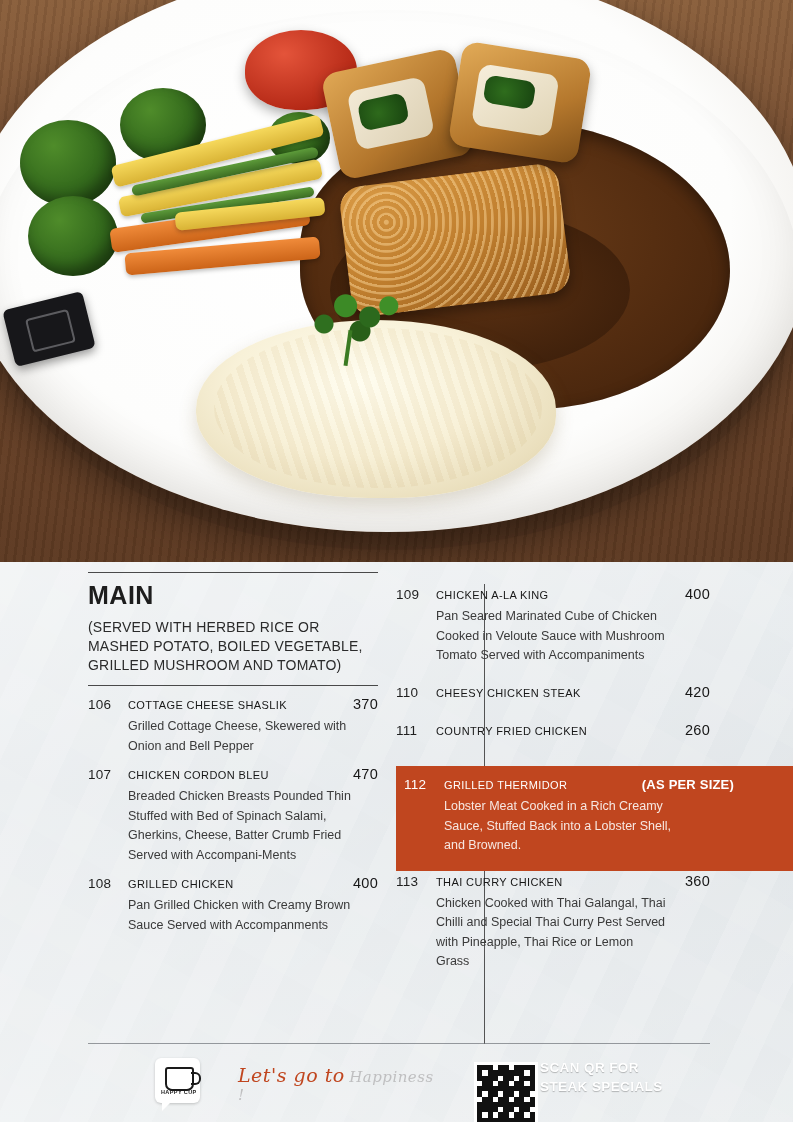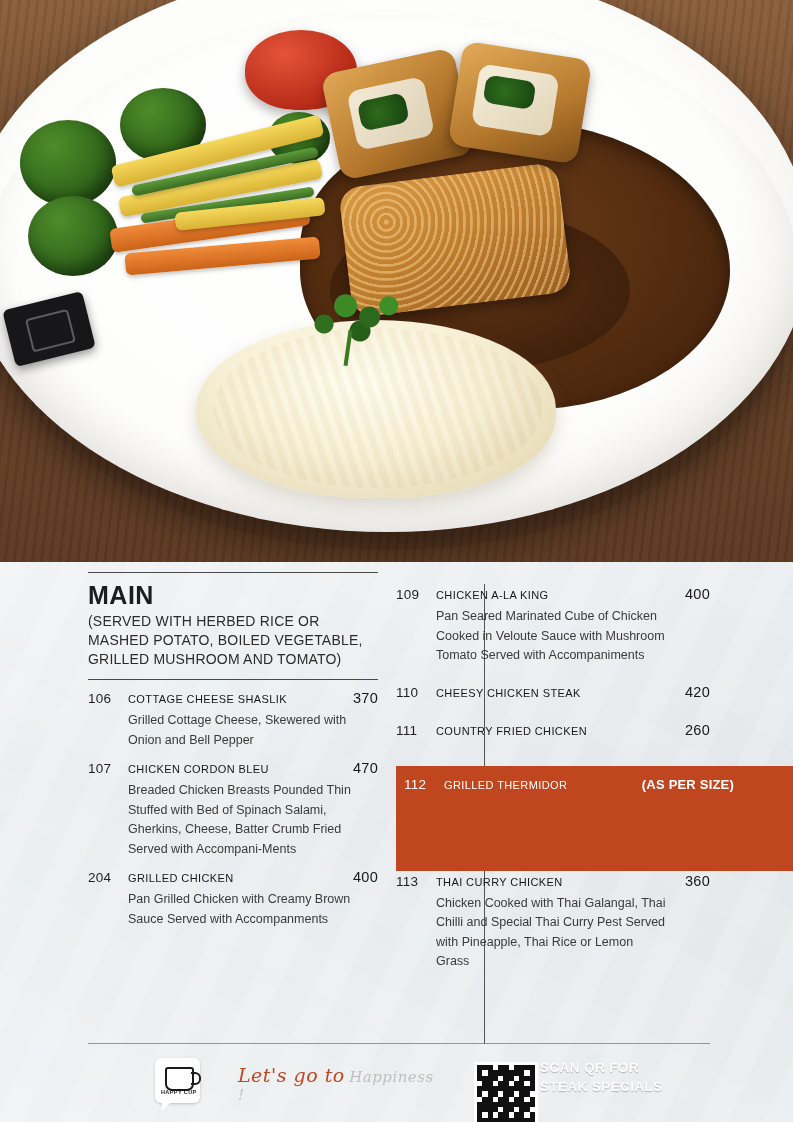--- a/index.html
+++ b/index.html
@@ -108,21 +108,21 @@
       repeating-linear-gradient(30deg, rgba(255,255,255,.25) 0 40px, rgba(180,192,200,.18) 40px 90px);
     mix-blend-mode:overlay;}
 
   .cols{position:absolute;left:88px;top:10px;width:622px;}
   .divider-v{position:absolute;left:396px;top:12px;width:1px;height:460px;background:#2d2d2d;opacity:.8;}
 
   .col{position:absolute;top:0;}
   .col-left{left:0;width:290px;}
   .col-right{left:308px;width:314px;}
 
-  .sec-title{font-size:25px;font-weight:bold;letter-spacing:.5px;color:#1d1d1d;margin:0 0 2px 0;}
+  .sec-title{font-size:25px;font-weight:bold;letter-spacing:.5px;color:#1d1d1d;margin:0 0 8px 0;}
   .sec-sub{font-size:14px;color:#2b2b2b;line-height:19px;letter-spacing:.2px;margin:0;}
   .rule{height:1px;background:#2b2b2b;opacity:.85;margin:10px 0 0 0;}
   .rule.top{margin:0 0 8px 0;}
 
   .item{position:relative;padding:10px 0 0 0;}
   .item-head{display:flex;align-items:baseline;}
   .num{width:40px;flex:0 0 40px;font-size:13.5px;color:#1f1f1f;letter-spacing:.3px;}
   .name{flex:1 1 auto;font-size:11px;color:#171717;letter-spacing:.4px;}
   .price{flex:0 0 auto;font-size:14.5px;color:#171717;text-align:center;letter-spacing:.3px;}
   .desc{margin:5px 0 0 40px;font-size:12.5px;line-height:19.5px;color:#3a3a3a;max-width:252px;}
@@ -228,21 +228,21 @@
           <div class="item-head">
             <span class="num">107</span>
             <span class="name">CHICKEN CORDON BLEU</span>
             <span class="price">470</span>
           </div>
           <div class="desc">Breaded Chicken Breasts Pounded Thin Stuffed with Bed of Spinach Salami, Gherkins, Cheese, Batter Crumb Fried Served with Accompani-Ments</div>
         </div>
 
         <div class="item">
           <div class="item-head">
-            <span class="num">204</span>
+            <span class="num">108</span>
             <span class="name">GRILLED CHICKEN</span>
             <span class="price">400</span>
           </div>
           <div class="desc">Pan Grilled Chicken with Creamy Brown Sauce Served with Accompanments</div>
         </div>
       </div>
 
       <div class="col col-right">
         <div class="item" style="padding-top:14px;">
           <div class="item-head">
@@ -280,20 +280,21 @@
       </div>
     </div>
 
     <div class="highlight">
       <div class="hl-item">
         <div class="item-head">
           <span class="num">112</span>
           <span class="name">GRILLED THERMIDOR</span>
           <span class="sub-note" style="margin-left:10px;">(AS PER SIZE)</span>
         </div>
+        <div class="desc" style="max-width:250px;">Lobster Meat Cooked in a Rich Creamy Sauce, Stuffed Back into a Lobster Shell, and Browned.</div>
       </div>
     </div>
   </div>
 
   <div class="footer-rule"></div>
   <div class="footer">
     <div class="logo-bubble">
       <div class="logo-cup"></div>
       <div class="logo-txt">HAPPY CUP</div>
     </div>

